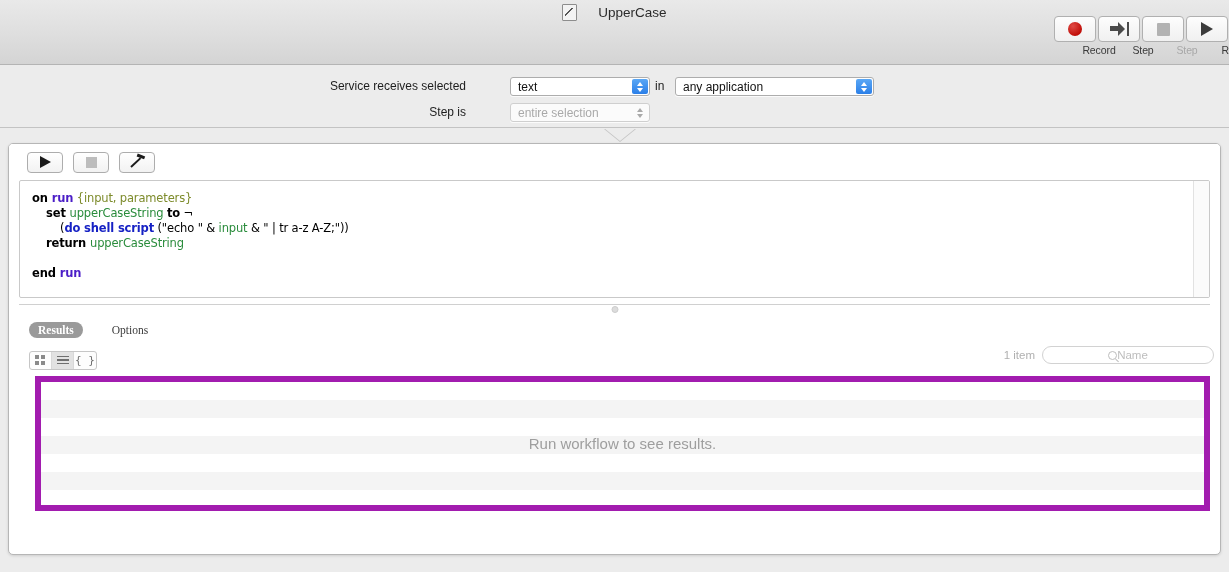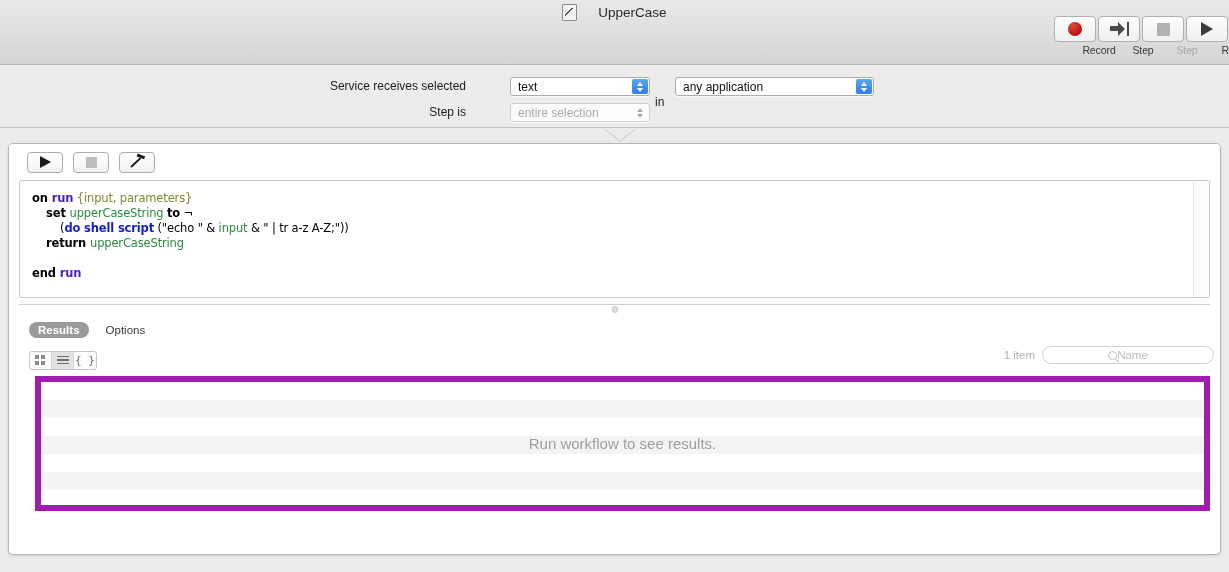--- a/index.html
+++ b/index.html
@@ -113,21 +113,21 @@
   }
   .row1 { position: absolute; left: 0; top: 11px; width: 100%; height: 20px; }
   .row2 { position: absolute; left: 0; top: 37px; width: 100%; height: 20px; }
 
   .lbl {
     position: absolute; font-size: 12px; color: #1d1d1d;
     line-height: 18px; text-align: right;
   }
   .lbl-receives { left: 300px; top: 0; width: 166px; }
   .lbl-inputis  { left: 300px; top: 0; width: 166px; }
-  .lbl-in { position: absolute; left: 655px; top: 0; font-size: 12px; color: #1d1d1d; line-height: 18px; margin-top: 16px; }
+  .lbl-in { position: absolute; left: 655px; top: 0; font-size: 12px; color: #1d1d1d; line-height: 18px; }
 
   .popup {
     position: absolute; height: 19px;
     background: #ffffff;
     border: 1px solid #adadad;
     border-radius: 3px;
     box-sizing: border-box;
     display: flex; align-items: center;
     font-size: 12px; color: #111;
     padding-left: 7px;
@@ -325,22 +325,22 @@
   .splitter .dot {
     position: absolute; left: 50%; top: 1px;
     transform: translateX(-50%);
     width: 7px; height: 7px; border-radius: 50%;
     background: #dcdcdc; border: 1px solid #cdcdcd;
     box-sizing: border-box;
   }
 
   
   .tabs {
-    display: flex; align-items: center; gap: 8px;
-    padding: 4px 0 0 20px; height: 22px;
+    display: flex; align-items: center; gap: 20px;
+    padding: 4px 0 0 20px; height: 22px; font-family: Liberation Serif, serif;
   }
   .tab {
     font-size: 11.5px; color: #3b3b3b;
     padding: 2px 9px; border-radius: 9px;
   }
   .tab.active {
     background: #9a9a9a; color: #ffffff; font-weight: bold;
   }
 
   .viewbar {

